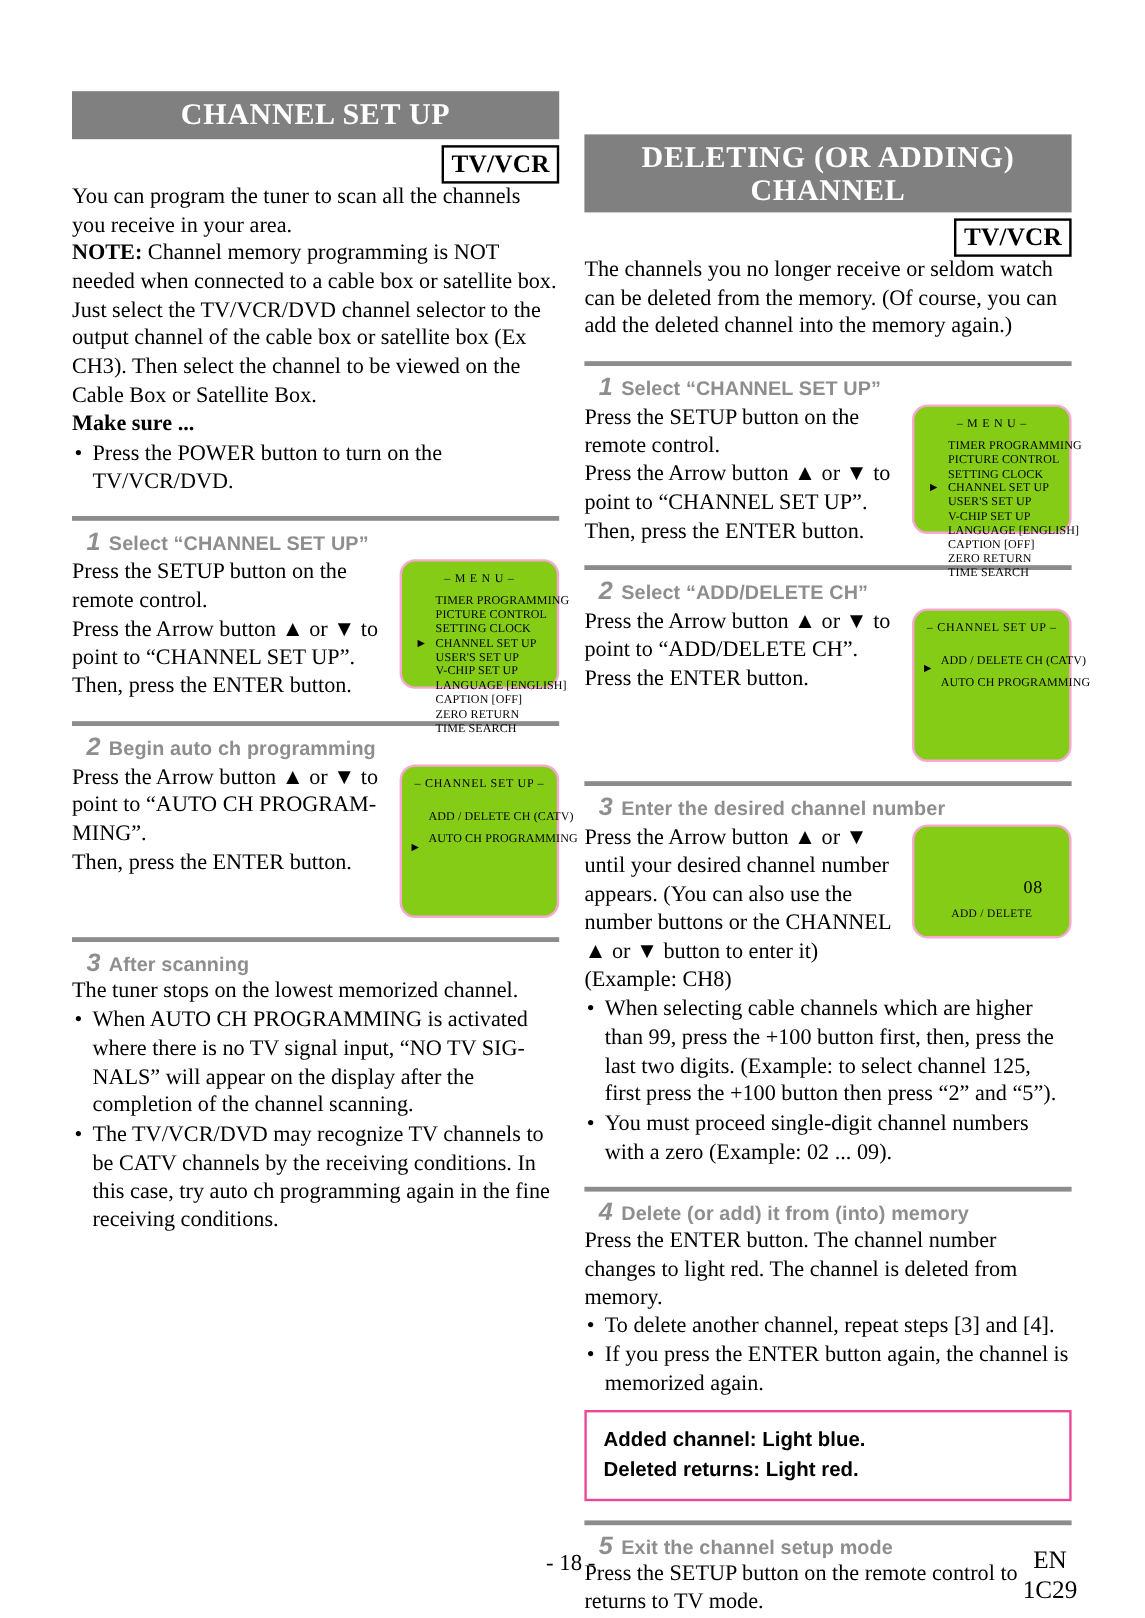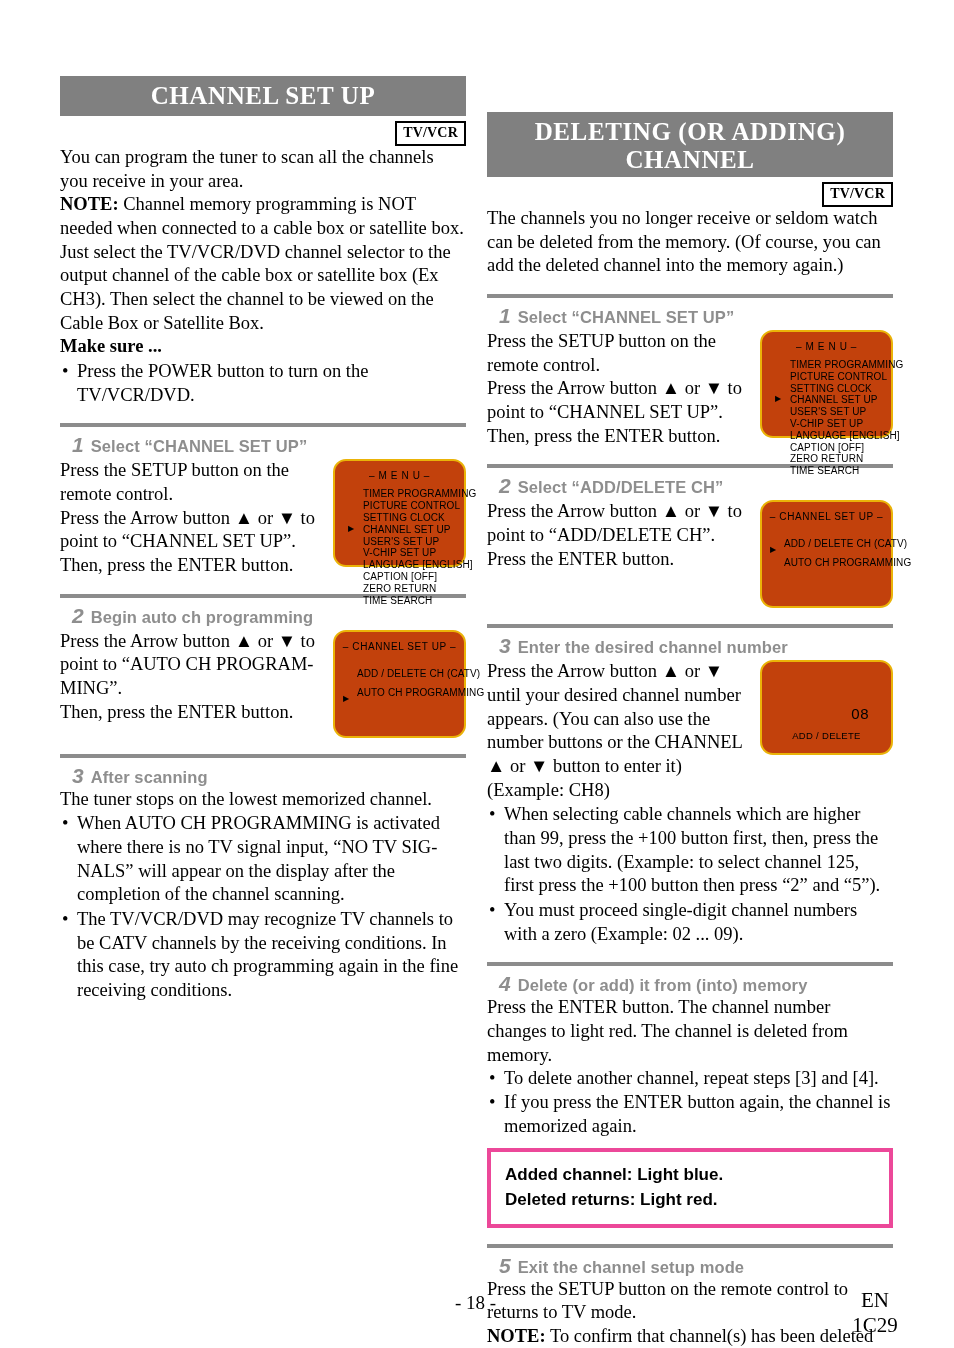--- a/index.html
+++ b/index.html
@@ -47,21 +47,21 @@
 
   
   .badge-row {
     display: flex;
     justify-content: flex-end;
     margin-top: 5px;
   }
   .badge {
     border: 2px solid #000;
     font-weight: bold;
-    font-size: 14px;
+    font-size: 21px;
     line-height: 1;
     padding: 3px 6px 4px 6px;
     letter-spacing: 0.2px;
   }
 
   
   p.body {
     font-size: 18.5px;
     line-height: 1.28;
     margin: 0;
@@ -131,25 +131,25 @@
   .step-text {
     flex: 1 1 auto;
     padding-right: 8px;
   }
   .step-text.narrow { max-width: 282px; }
   .step-text.narrow2 { max-width: 272px; }
 
   
   .osd {
     flex: 0 0 auto;
-    border: 2px solid #eab308;
+    border: 2px solid #f9a8d4;
     border-radius: 13px;
-    background: #c2410c;
+    background: #84cc16;
     box-sizing: border-box;
-    font-family: Liberation Sans, sans-serif;
+    font-family: Liberation Serif, serif;
     position: relative;
   }
   .osd-title {
     text-align: center;
     font-size: 10px;
     letter-spacing: 0.6px;
     margin-top: 9px;
     font-weight: normal;
   }
   .osd-list {
@@ -166,21 +166,21 @@
     letter-spacing: 0.1px;
   }
   .osd-list li.sel::before {
     content: "\25B6";
     position: absolute;
     left: 13px;
     top: 0px;
     font-size: 8px;
   }
   .osd-menu { width: 133px; height: 108px; }
-  .osd-csu  { width: 133px; height: 108px; }
+  .osd-csu  { width: 133px; height: 128px; }
   .osd-csu .osd-list { margin-top: 12px; }
   .osd-csu .osd-list li { line-height: 1.9; padding-left: 22px; }
   .osd-csu .osd-list li.sel::before { left: 8px; top: 8px; }
   .osd-addel { width: 133px; height: 95px; }
   .osd-ch-number {
     position: absolute;
     right: 22px;
     top: 43px;
     font-size: 15px;
     letter-spacing: 0.5px;
@@ -189,21 +189,21 @@
     position: absolute;
     left: 0; right: 0;
     top: 68px;
     text-align: center;
     font-size: 9.5px;
     letter-spacing: 0.3px;
   }
 
   
   .callout {
-    border: 4px solid #ec4899;
+    border: 2px solid #ec4899;
     margin-top: 10px;
     padding: 11px 14px 12px 14px;
     box-sizing: border-box;
   }
   .callout div {
     font-family: "Liberation Sans", "DejaVu Sans", sans-serif;
     font-weight: bold;
     font-size: 17px;
     line-height: 1.42;
   }

